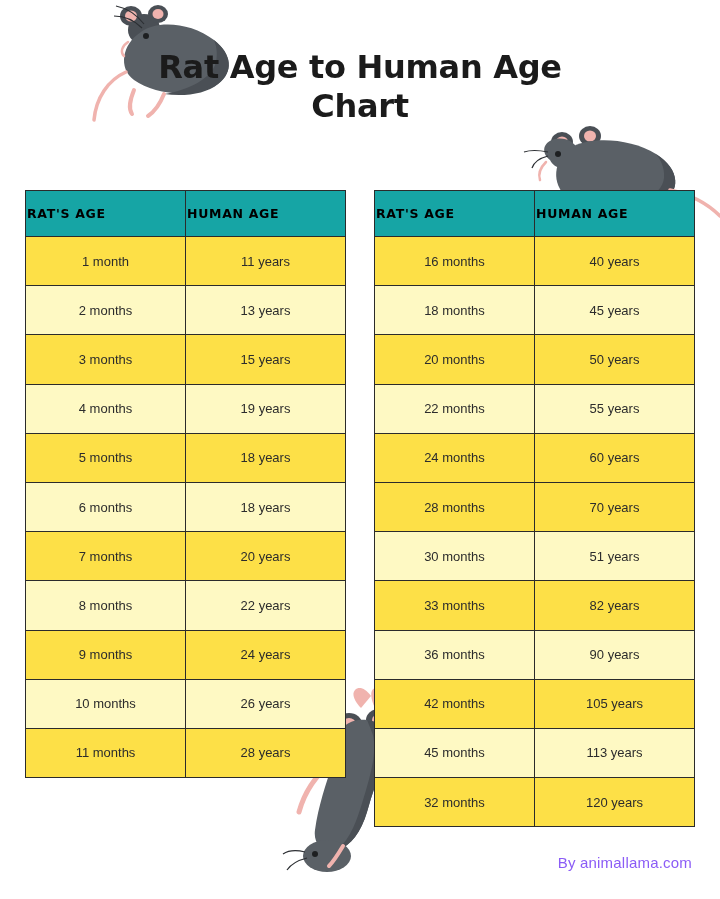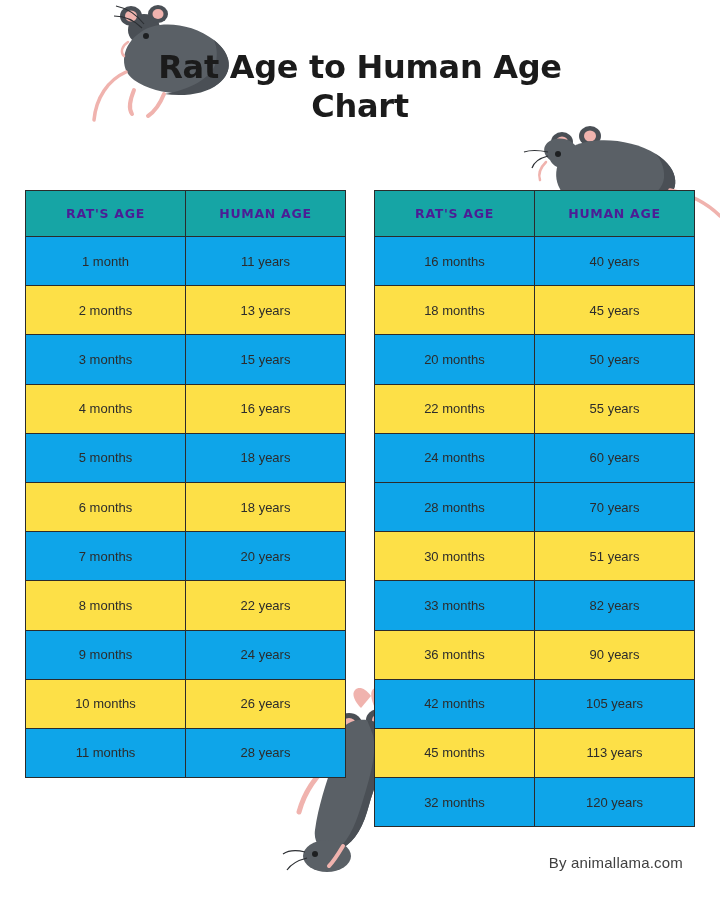--- a/index.html
+++ b/index.html
@@ -49,50 +49,50 @@
   .table-wrap {
     width: 321px;
   }
   table.agetable {
     width: 100%;
     border-collapse: collapse;
     table-layout: fixed;
   }
   table.agetable th {
     background: #16a5a5;
-    color: #4c1d95;
+    color: #000000;
     font-family: "DejaVu Sans", sans-serif;
     font-size: 12.5px;
     font-weight: bold;
     letter-spacing: 0.7px;
     height: 43px;
-    text-align: center;
+    text-align: left;
     border: 1px solid #2b2b2b;
     vertical-align: middle;
   }
   table.agetable td {
     height: 46.2px;
     text-align: center;
     vertical-align: middle;
     font-size: 13px;
     color: #2c2c2c;
     border: 1px solid #2b2b2b;
-    background: #0ea5e9;
+    background: #fde047;
   }
   table.agetable tr.alt td {
-    background: #fde047;
+    background: #fef9c3;
   }
 
   
   .credit {
     position: absolute;
-    right: 37px;
+    right: 28px;
     bottom: 28px;
     font-size: 15px;
-    color: #404040;
+    color: #8b5cf6;
     letter-spacing: 0.2px;
   }
 
   
   .rat {
     position: absolute;
     pointer-events: none;
   }
   #rat-top-left  { left: 86px;  top: 2px;   width: 170px; height: 130px; }
   #rat-top-right { left: 520px; top: 120px; width: 205px; height: 115px; }
@@ -173,21 +173,21 @@
             <tr class="alt">
               <td>2 months</td>
               <td>13 years</td>
             </tr>
             <tr>
               <td>3 months</td>
               <td>15 years</td>
             </tr>
             <tr class="alt">
               <td>4 months</td>
-              <td>16 years</td>
+              <td>19 years</td>
             </tr>
             <tr>
               <td>5 months</td>
               <td>18 years</td>
             </tr>
             <tr class="alt">
               <td>6 months</td>
               <td>18 years</td>
             </tr>
             <tr>

